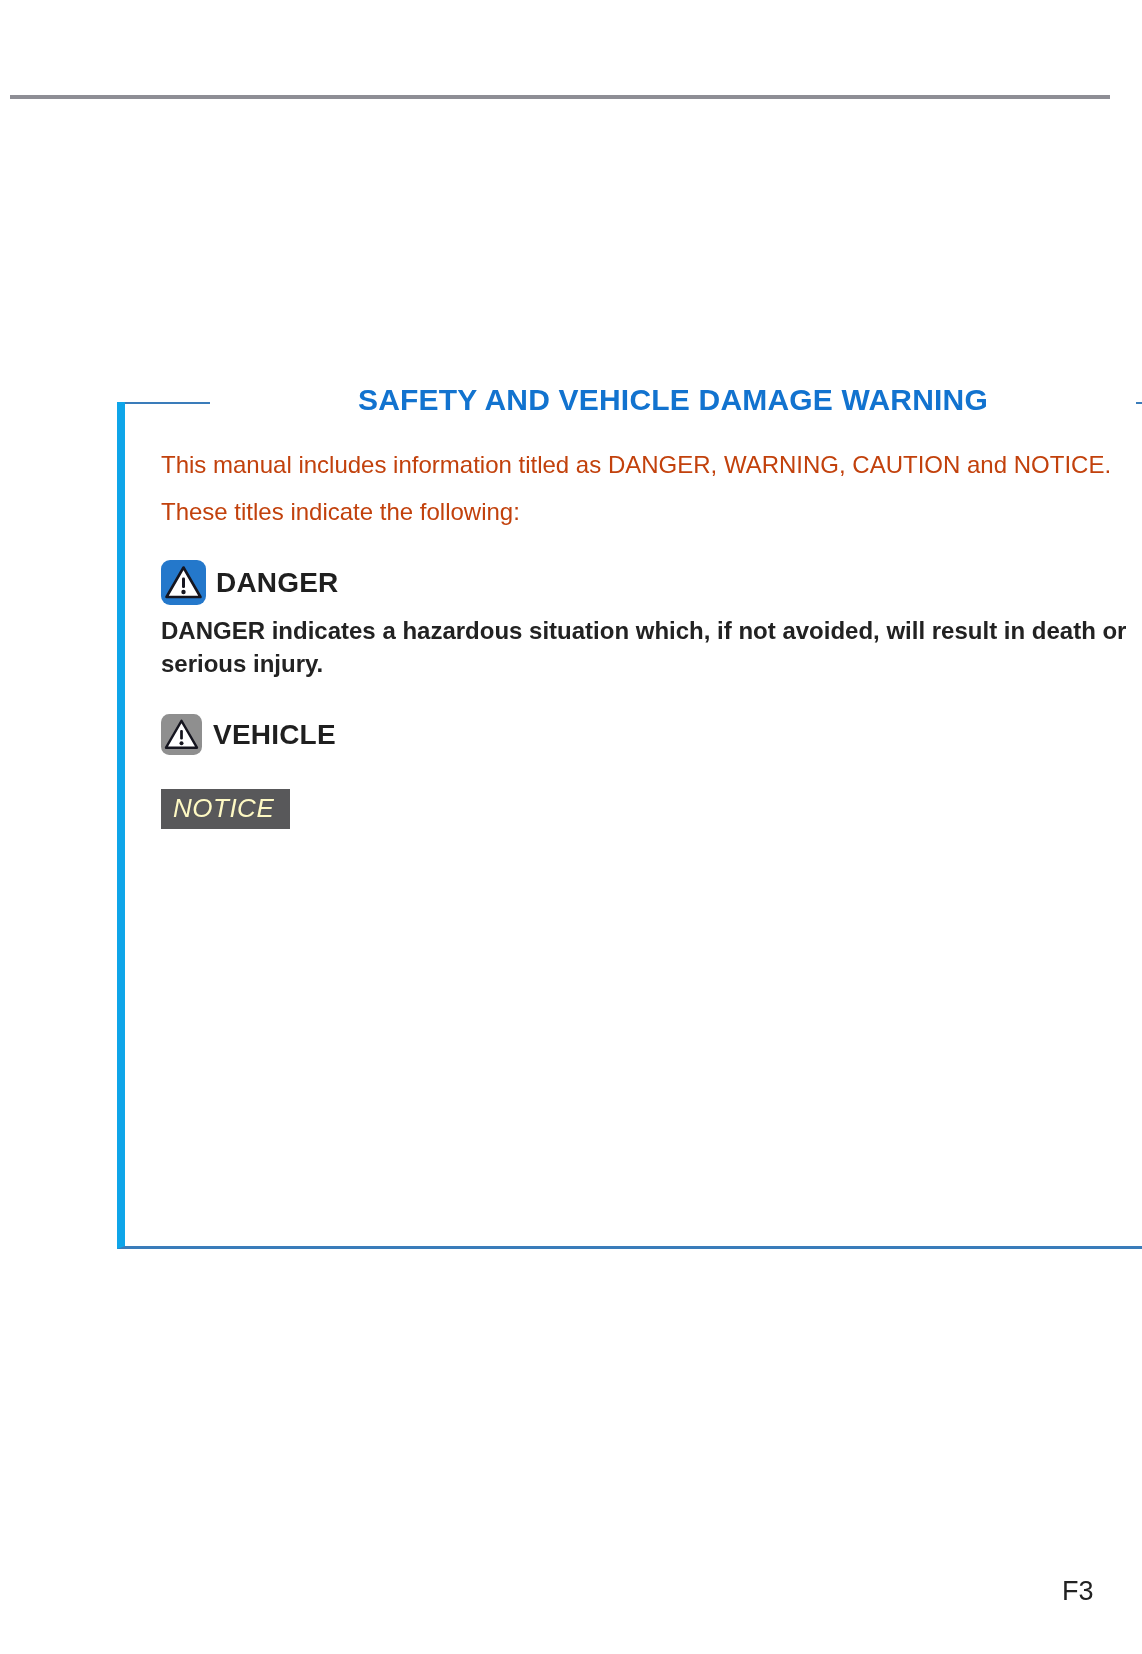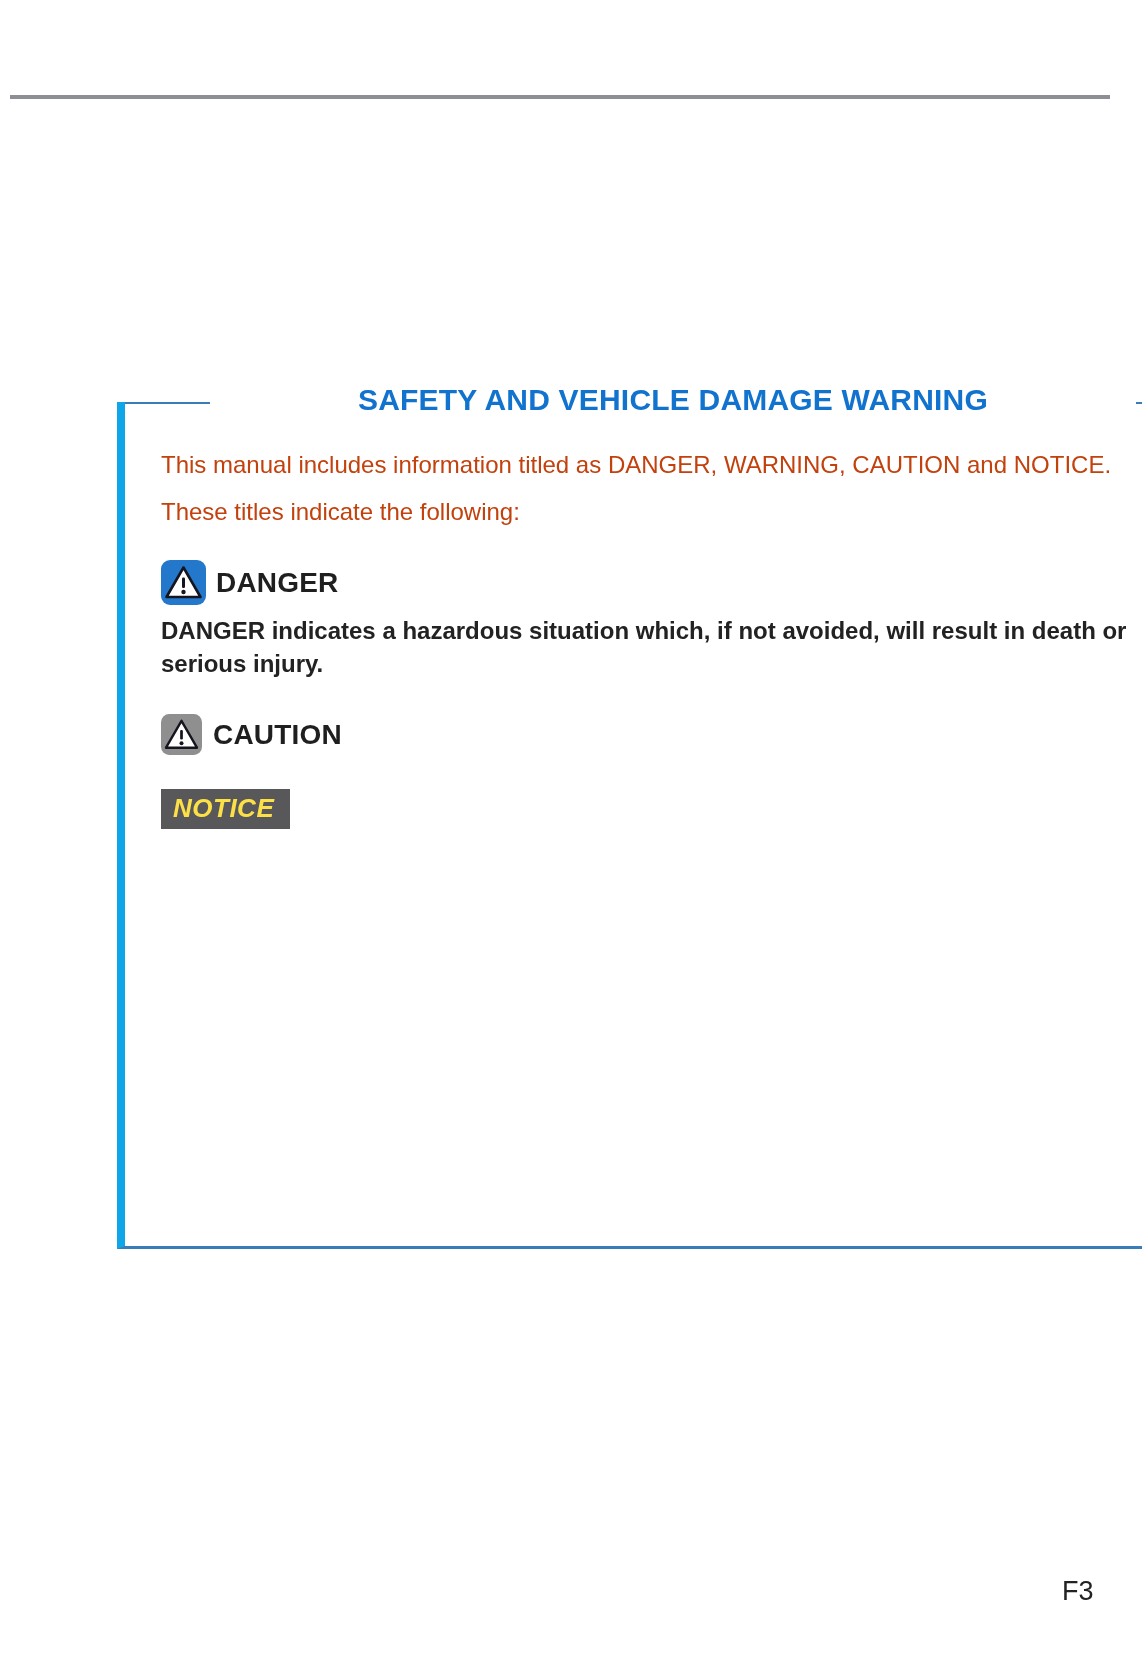--- a/index.html
+++ b/index.html
@@ -80,23 +80,23 @@
     letter-spacing: 0.2px;
   }
   .section-body {
     font-weight: bold;
     color: #222222;
     line-height: 33px;
   }
   .notice-badge {
     display: inline-block;
     background: #58585a;
-    color: #fde047;
+    color: #fef9c3;
     font-size: 26px;
-    font-weight: bold;
+    font-weight: normal;
     font-style: italic;
     padding: 3px 16px 4px 12px;
     margin-bottom: 12px;
     letter-spacing: 0.5px;
   }
   .page-number {
     position: absolute;
     left: 1030px;
     top: 1576px;
     font-size: 27px;
@@ -139,21 +139,21 @@
       <div class="section">
         <div class="section-heading">
           <span class="warn-icon small">
             <svg viewBox="0 0 45 45" xmlns="http://www.w3.org/2000/svg">
               <rect x="0" y="0" width="45" height="45" rx="9" fill="#8f8f8f"></rect>
               <path d="M22.5 7.5 L39.5 37 L5.5 37 Z" fill="#ffffff" stroke="#15151f" stroke-width="2.6" stroke-linejoin="round"></path>
               <rect x="21" y="17.5" width="3" height="10.5" rx="1.2" fill="#15151f"></rect>
               <circle cx="22.5" cy="32" r="2.2" fill="#15151f"></circle>
             </svg>
           </span>
-          <span class="section-label">CAUTION</span>
+          <span class="section-label">VEHICLE</span>
         </div>
       </div>
 
       <div class="section">
         <span class="notice-badge">NOTICE</span>
       </div>
     </div>
   </div>
 
   <div class="page-number">F3</div>

